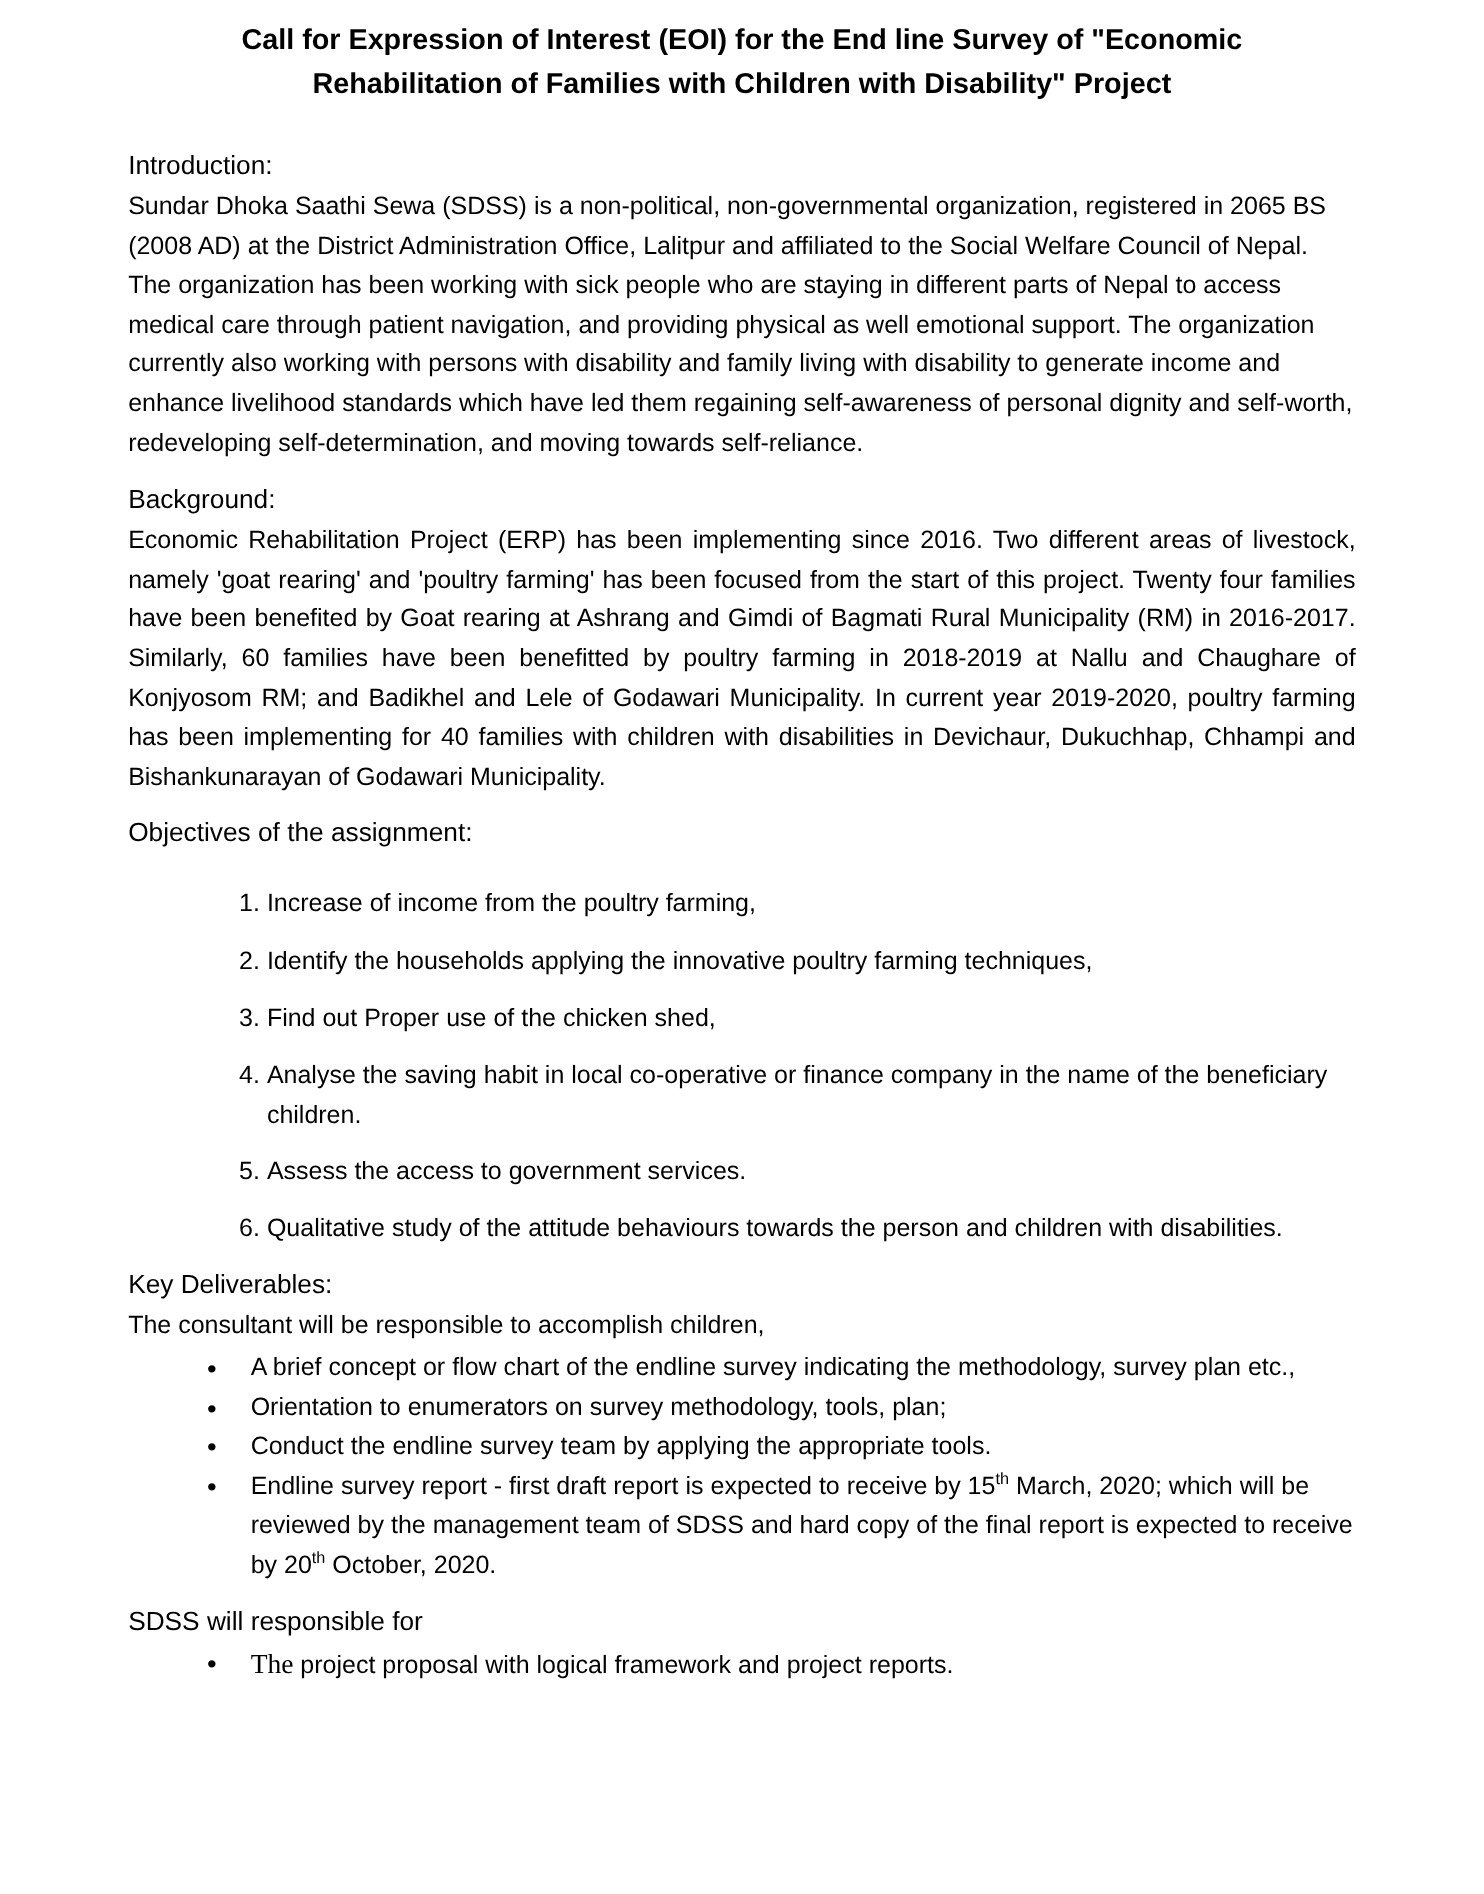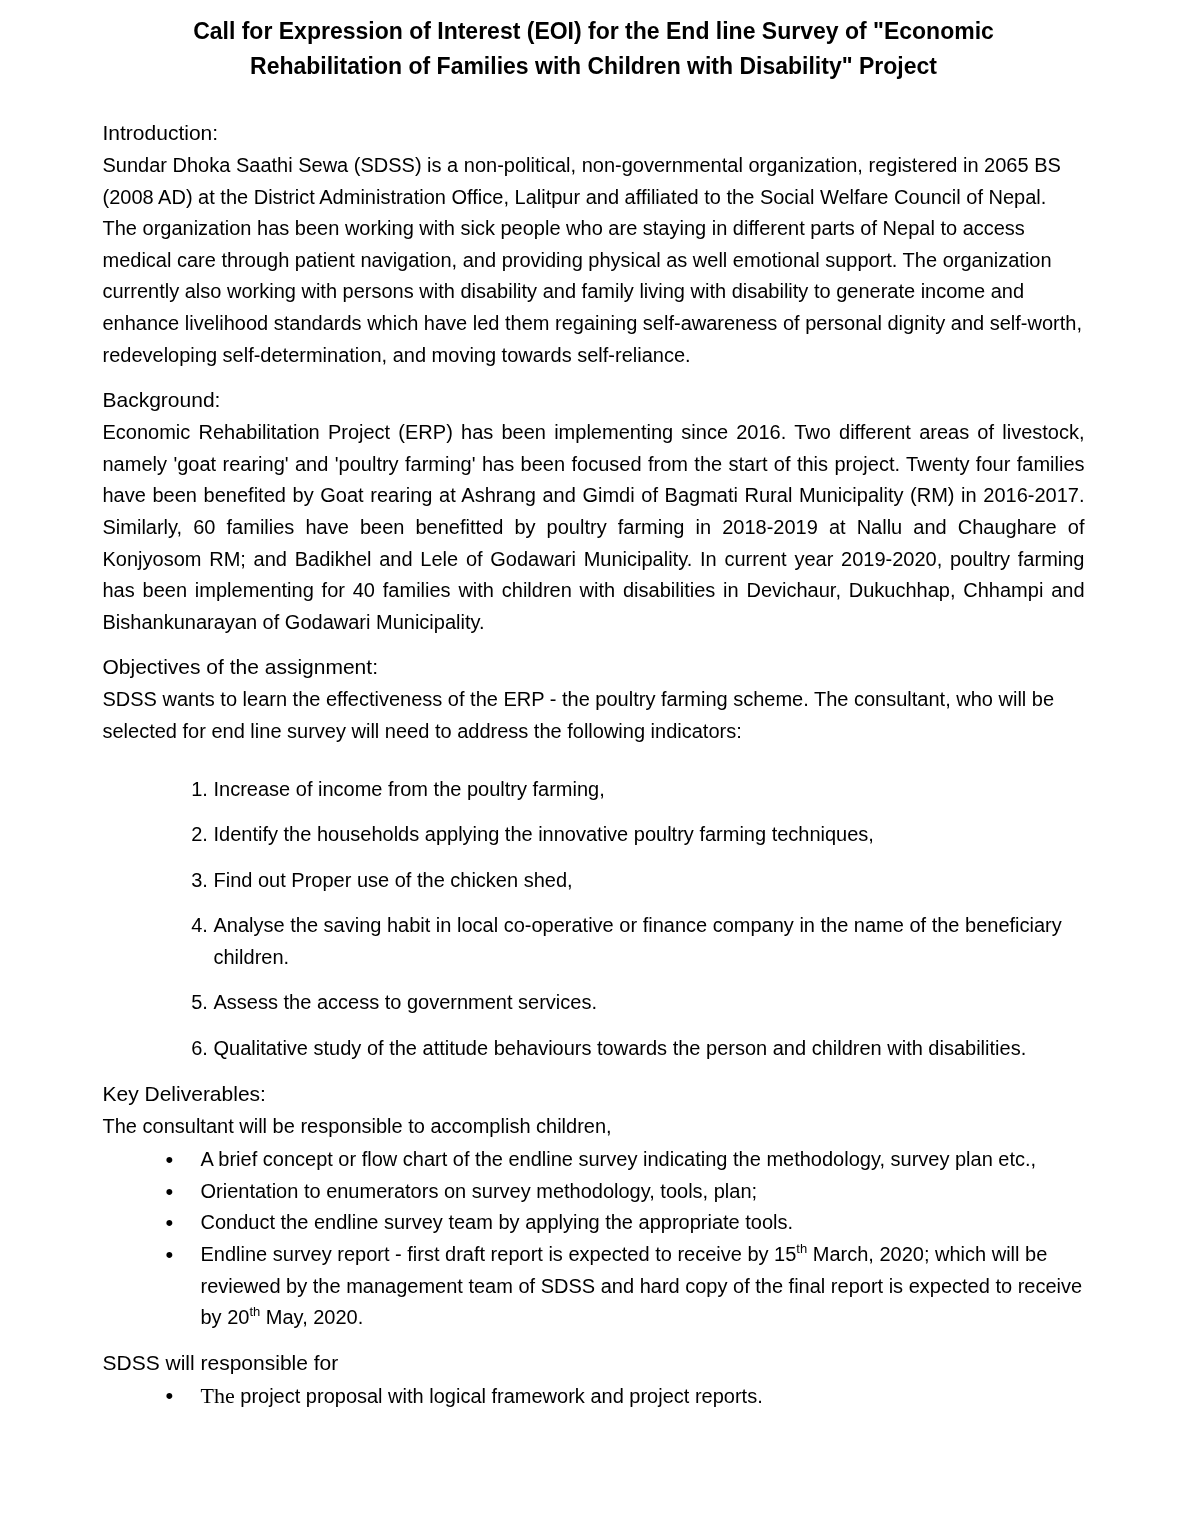--- a/index.html
+++ b/index.html
@@ -84,37 +84,36 @@
 
   <h1 class="doc-title">Call for Expression of Interest (EOI) for the End line Survey of "Economic Rehabilitation of Families with Children with Disability" Project</h1>
 
   <h2 class="section-heading mt-title-gap">Introduction:</h2>
   <p class="para mt-line-gap">Sundar Dhoka Saathi Sewa (SDSS) is a non-political, non-governmental organization, registered in 2065 BS (2008 AD) at the District Administration Office, Lalitpur and affiliated to the Social Welfare Council of Nepal. The organization has been working with sick people who are staying in different parts of Nepal to access medical care through patient navigation, and providing physical as well emotional support. The organization currently also working with persons with disability and family living with disability to generate income and enhance livelihood standards which have led them regaining self-awareness of personal dignity and self-worth, redeveloping self-determination, and moving towards self-reliance.</p>
 
   <h2 class="section-heading mt-section-gap">Background:</h2>
   <p class="para justified mt-line-gap">Economic Rehabilitation Project (ERP) has been implementing since 2016. Two different areas of livestock, namely 'goat rearing' and 'poultry farming' has been focused from the start of this project. Twenty four families have been benefited by Goat rearing at Ashrang and Gimdi of Bagmati Rural Municipality (RM) in 2016-2017. Similarly, 60 families have been benefitted by poultry farming in 2018-2019 at Nallu and Chaughare of Konjyosom RM; and Badikhel and Lele of Godawari Municipality. In current year 2019-2020, poultry farming has been implementing for 40 families with children with disabilities in Devichaur, Dukuchhap, Chhampi and Bishankunarayan of Godawari Municipality.</p>
 
   <h2 class="section-heading mt-section-gap">Objectives of the assignment:</h2>
-  <p class="para mt-line-gap">SDSS wants to learn the effectiveness of the ERP - the poultry farming scheme. The consultant, who will be selected for end line survey will need to address the following indicators:</p>
   <ol class="num-list">
     <li>Increase of income from the poultry farming,</li>
     <li>Identify the households applying the innovative poultry farming techniques,</li>
     <li>Find out Proper use of the chicken shed,</li>
     <li>Analyse the saving habit in local co-operative or finance company in the name of the beneficiary children.</li>
     <li>Assess the access to government services.</li>
     <li>Qualitative study of the attitude behaviours towards the person and children with disabilities.</li>
   </ol>
 
   <h2 class="section-heading mt-section-gap">Key Deliverables:</h2>
   <p class="para mt-line-gap">The consultant will be responsible to accomplish children,</p>
   <ul class="bullet-list">
     <li><span>A brief concept or flow chart of the endline survey indicating the methodology, survey plan etc.,</span></li>
     <li><span>Orientation to enumerators on survey methodology, tools, plan;</span></li>
     <li><span>Conduct the endline survey team by applying the appropriate tools.</span></li>
-    <li><span><span>Endline survey report - first draft report is expected to receive by 15</span><sup>th</sup><span> March, 2020; which will be reviewed by the management team of SDSS and hard copy of the final report is expected to receive by 20</span><sup>th</sup><span> May, 2020.</span></span></li>
+    <li><span><span>Endline survey report - first draft report is expected to receive by 15</span><sup>th</sup><span> March, 2020; which will be reviewed by the management team of SDSS and hard copy of the final report is expected to receive by 20</span><sup>th</sup><span> October, 2020.</span></span></li>
   </ul>
 
   <h2 class="section-heading mt-section-gap">SDSS will responsible for</h2>
   <ul class="bullet-list">
     <li><span><span class="serif-lead">The</span><span> project proposal with logical framework and project reports.</span></span></li>
   </ul>
 
 </div>
 
 </body></html>

